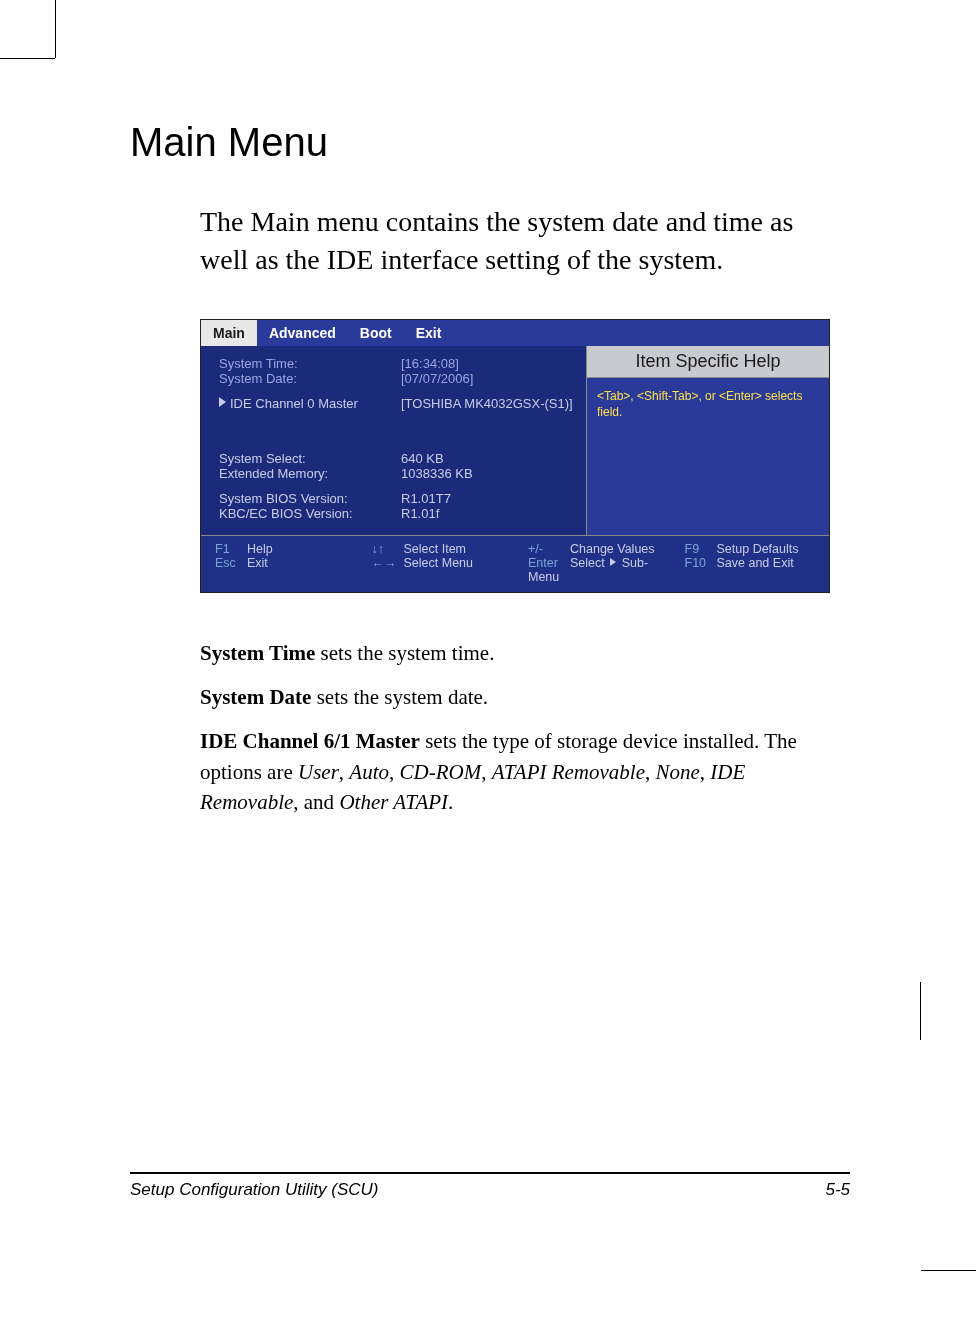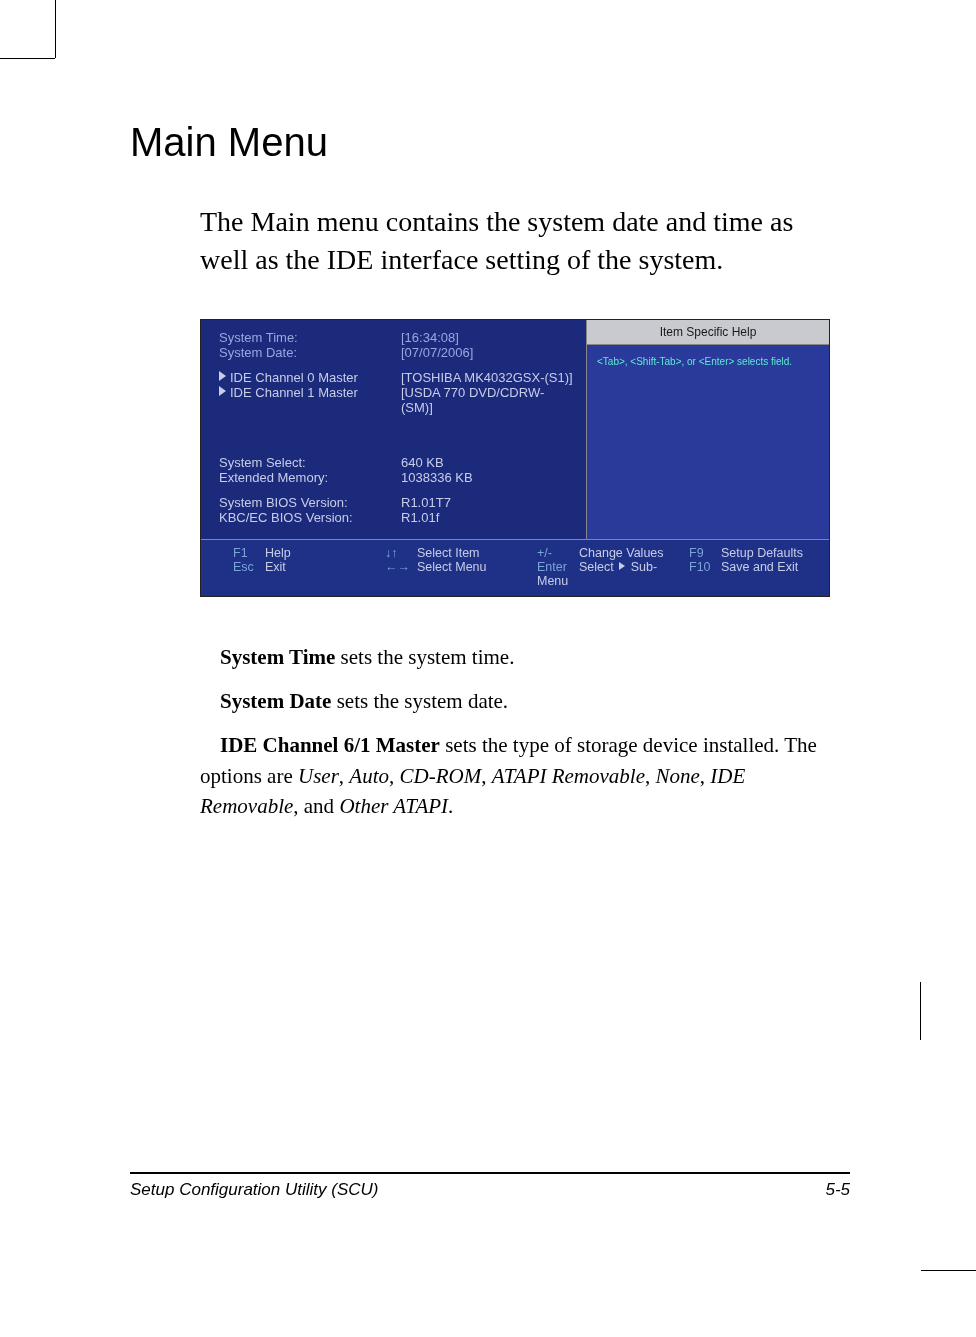--- a/index.html
+++ b/index.html
@@ -16,77 +16,79 @@
   h1 { font-family: Arial, Helvetica, sans-serif; font-weight: 400; font-size: 40px; margin-bottom: 38px; }
   .intro { font-size: 28px; line-height: 1.35; margin-left: 70px; margin-bottom: 40px; width: 640px; }
 
   .bios { margin-left: 70px; width: 630px; border: 1px solid #222; background: #1b2a7a; font-family: Arial, Helvetica, sans-serif; font-size: 13px; color: #c7cde8; }
   .bios-tabs { display: flex; background: #2a3a9a; }
   .bios-tab { padding: 5px 12px; font-weight: bold; color: #fff; font-size: 14px; }
   .bios-tab.active { background: #e8e8e8; color: #1a1a1a; }
   .bios-body { display: flex; }
   .bios-left { flex: 0 0 385px; padding: 10px 11px 14px 18px; }
   .bios-right { flex: 1; border-left: 1px solid #888; background: #2a3a9a; }
-  .help-title { background: #c8cad0; color: #1a1a1a; text-align: center; padding: 5px 4px; font-size: 12px; border-bottom: 1px solid #888; }
-  .help-body { padding: 10px 10px; font-size: 10px; color: #5eead4; line-height: 1.4; }
+  .help-title { background: #c8cad0; color: #1a1a1a; text-align: center; padding: 5px 4px; font-size: 18px; border-bottom: 1px solid #888; }
+  .help-body { padding: 10px 10px; font-size: 12px; color: #fde047; line-height: 1.4; }
   .row { display: flex; }
   .lbl { flex: 0 0 182px; }
   .val { flex: 1; }
   .sel { color: #9aa6e0; }
   .gap { height: 10px; }
   .big-gap { height: 40px; }
   .tri { display: inline-block; width: 0; height: 0; border-top: 5px solid transparent; border-bottom: 5px solid transparent; border-left: 7px solid #c7cde8; margin-right: 4px; vertical-align: 1px; }
-  .bios-footer { background: #1f3186; border-top: 1px solid #888; padding: 6px 10px 8px 32px; display: flex; gap: 22px; font-size: 12.5px; }
+  .bios-footer { background: #1f3186; border-top: 1px solid #888; padding: 6px 10px 8px 14px; display: flex; gap: 22px; font-size: 12.5px; }
   .fcol { flex: 1; }
   .fk { color: #7aa3d8; display: inline-block; width: 32px; }
   .fk2 { color: #7aa3d8; display: inline-block; width: 42px; }
   .arrow { font-family: sans-serif; }
   .tri2 { display: inline-block; width: 0; height: 0; border-top: 4px solid transparent; border-bottom: 4px solid transparent; border-left: 6px solid #c7cde8; margin: 0 2px; vertical-align: 1px; }
 
   .defs { margin-left: 70px; margin-top: 45px; width: 640px; font-size: 21px; line-height: 1.45; }
   .defs p { margin-bottom: 14px; }
-  .defs b { font-weight: bold; margin-left: 20px; }
+  .defs b { font-weight: bold; }
   .defs i { font-style: italic; }
 
   .footer { position: absolute; left: 130px; width: 720px; top: 1172px; text-align: right; }
   .footer-rule { border: 0; border-top: 2px solid #000; margin-bottom: 6px; }
   .footer-row { display: flex; justify-content: space-between; font-family: Arial, Helvetica, sans-serif; font-style: italic; font-size: 17px; }
 </style>
 </head>
 <body>
 <div class="page">
 
 <div class="crop-h-tl"></div>
     <div class="crop-v-tl"></div>
 <div class="crop-h-br"></div>
     <div class="crop-v-br"></div>
 
 <div class="content">
   <h1>Main Menu</h1>
   <p class="intro">The Main menu contains the system date and time as well as the IDE interface setting of the system.</p>
 
   <div class="bios">
+    <div class="bios-tabs">
+      <div class="bios-tab active">Main</div>
+      <div class="bios-tab">Advanced</div>
+      <div class="bios-tab">Boot</div>
+      <div class="bios-tab">Exit</div>
+    </div>
     <div class="bios-body">
       <div class="bios-left">
         <div class="row">
               <span class="lbl sel">System Time:</span>
               <span class="val sel">[16:34:08]</span>
             </div>
         <div class="row">
               <span class="lbl sel">System Date:</span>
               <span class="val sel">[07/07/2006]</span>
             </div>
         <div class="gap"></div>
         <div class="row">
               <span class="lbl"><span class="tri"></span><span>IDE Channel 0 Master</span></span>
               <span class="val">[TOSHIBA MK4032GSX-(S1)]</span>
-            </div>
-        <div class="row">
-              <span class="lbl"><span class="tri"></span><span>IDE Channel 1 Master</span></span>
-              <span class="val">[USDA 770 DVD/CDRW-(SM)]</span>
             </div>
         <div class="big-gap"></div>
         <div class="row">
               <span class="lbl">System Select:</span>
               <span class="val">640 KB</span>
             </div>
         <div class="row">
               <span class="lbl">Extended Memory:</span>
               <span class="val">1038336 KB</span>
             </div>

